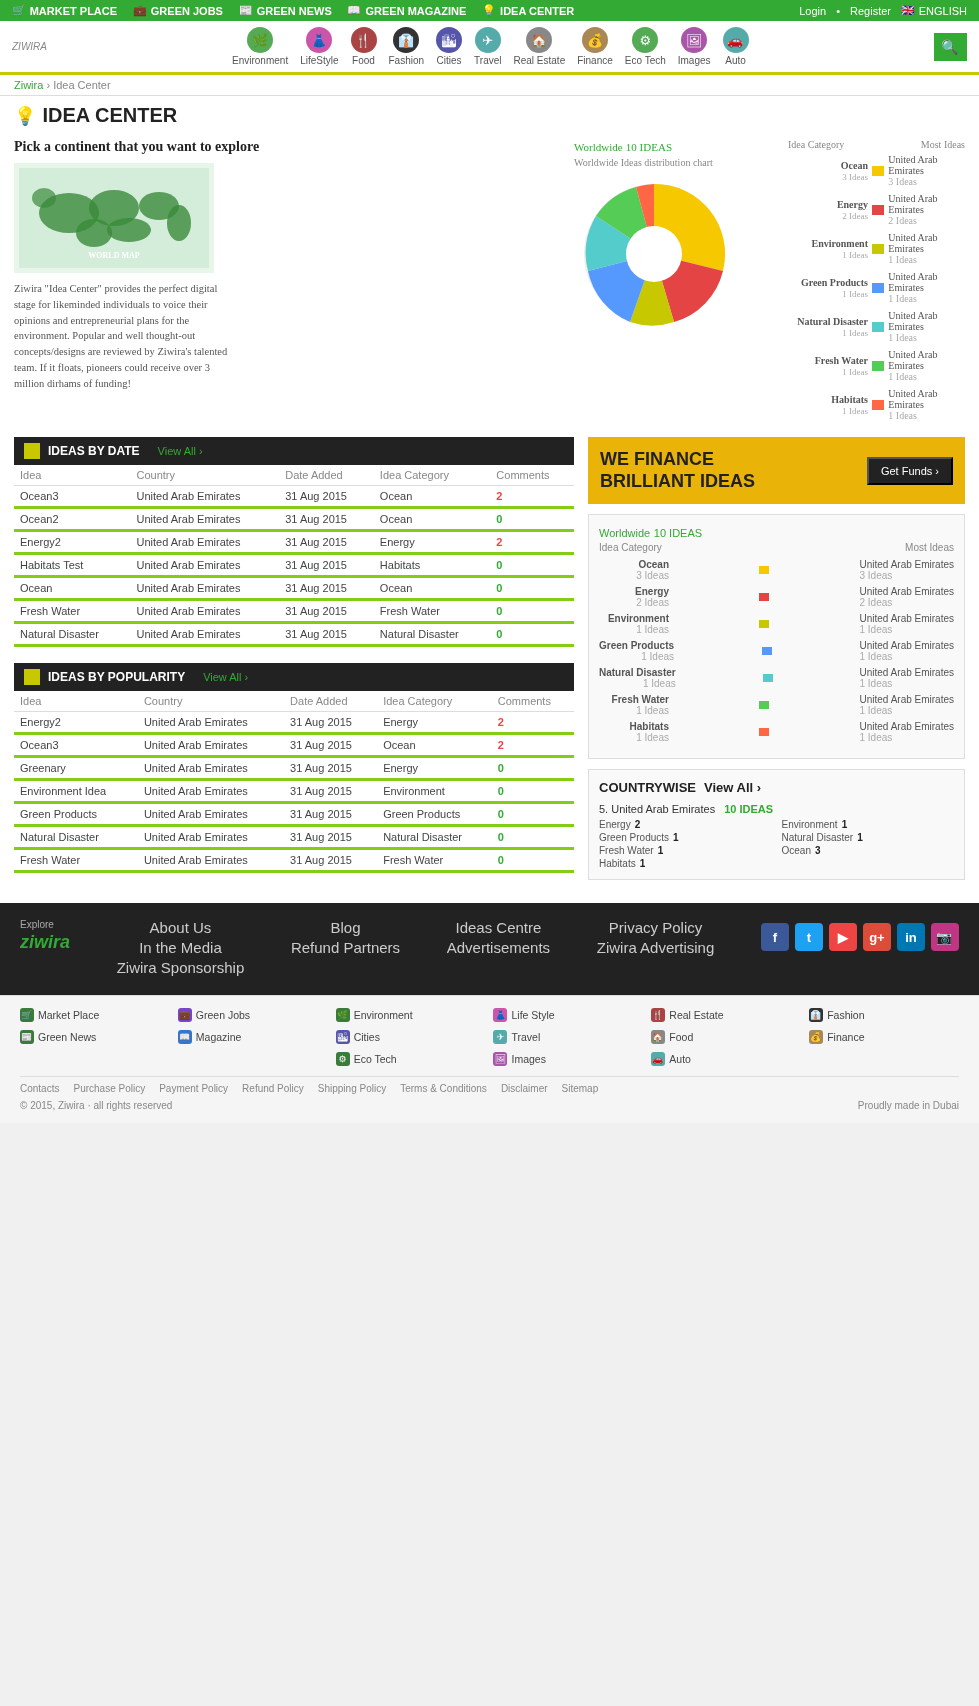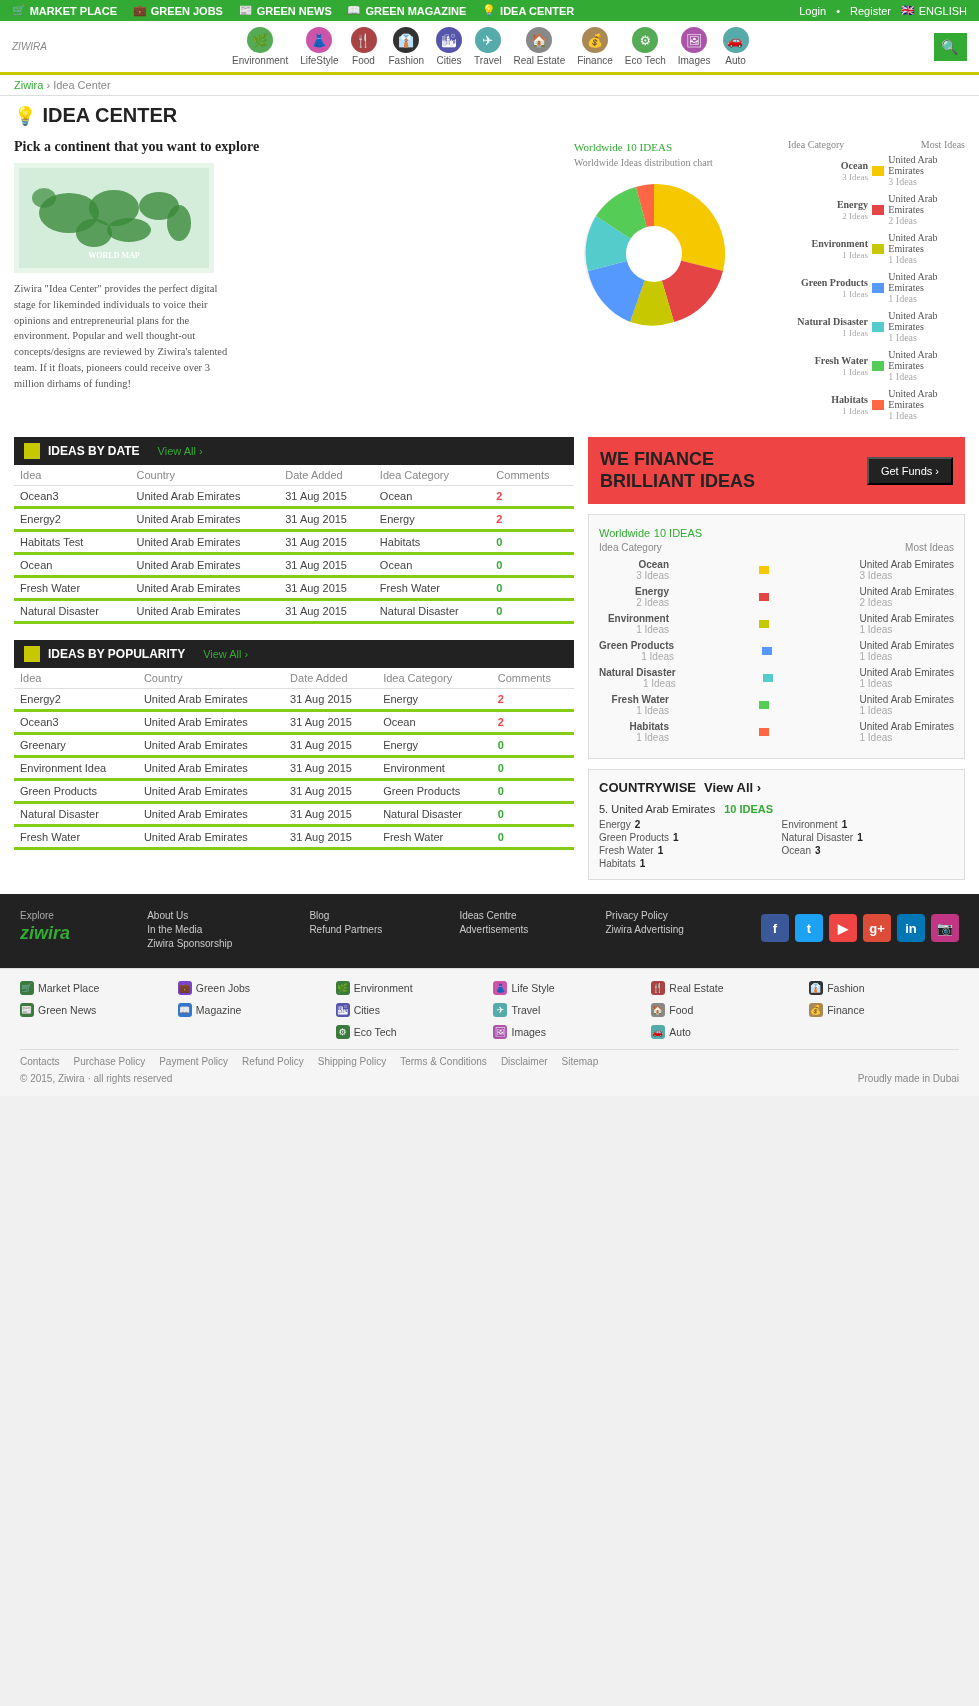--- a/index.html
+++ b/index.html
@@ -77,21 +77,21 @@
 
     table { width: 100%; border-collapse: collapse; font-size: 11px; }
     thead tr { border-bottom: 1px solid #ddd; }
     thead th { color: #888; font-weight: normal; padding: 4px 6px; text-align: left; }
     tbody tr { border-bottom: 3px solid #84cc16; }
     tbody td { padding: 4px 6px; color: #444; }
     .comment-red { color: #e44; font-weight: bold; }
     .comment-green { color: #3a3; font-weight: bold; }
 
     
-    .finance-banner { background: #ef4444; padding: 12px; margin-bottom: 10px; display: flex; justify-content: space-between; align-items: center; }
+    .finance-banner { background: #eab308; padding: 12px; margin-bottom: 10px; display: flex; justify-content: space-between; align-items: center; }
     .finance-text h2 { font-size: 18px; font-weight: bold; color: #222; line-height: 1.2; }
     .get-funds-btn { background: #222; color: #fff; padding: 6px 12px; font-size: 11px; cursor: pointer; white-space: nowrap; }
 
     
     .share-banner { background: linear-gradient(135deg, #1a4a1a, #2d7a2d); padding: 14px; margin-bottom: 10px; text-align: center; color: #fff; }
     .share-banner h2 { font-size: 20px; font-weight: bold; color: #7f7; margin-bottom: 6px; }
     .share-desc { font-size: 11px; color: #ddd; margin-bottom: 8px; }
     .share-input { background: transparent; border: 1px solid #7f7; border-radius: 20px; padding: 4px 14px; color: #aaa; font-size: 11px; width: 140px; }
 
     
@@ -108,21 +108,21 @@
     
     .countrywise-section { background: #f9f9f9; padding: 10px; border: 1px solid #ddd; }
     .countrywise-title { font-size: 13px; font-weight: bold; color: #222; display: flex; align-items: center; gap: 8px; margin-bottom: 8px; }
     .country-stats { display: grid; grid-template-columns: 1fr 1fr; gap: 2px 10px; font-size: 10px; color: #555; margin-top: 4px; }
     .country-stats span { display: flex; gap: 4px; }
     .stat-val { font-weight: bold; color: #222; }
 
     
     .footer-top { background: #222; padding: 16px 20px; display: flex; gap: 20px; justify-content: space-between; align-items: flex-start; }
     .footer-logo { color: #3a3; font-size: 18px; font-weight: bold; font-style: italic; }
-    .footer-col { color: #aaa; font-size: 10px; }
+    .footer-col { color: #aaa; font-size: 15px; text-align: center; }
     .footer-col a { color: #ccc; text-decoration: none; display: block; margin-bottom: 3px; }
     .social-icons { display: flex; gap: 6px; margin-top: 4px; }
     .social-icon { width: 28px; height: 28px; border-radius: 4px; display: flex; align-items: center; justify-content: center; font-size: 13px; font-weight: bold; color: #fff; cursor: pointer; }
     .si-fb { background: #3b5998; }
     .si-tw { background: #1da1f2; }
     .si-yt { background: #e44; }
     .si-gp { background: #dd4b39; }
     .si-li { background: #0077b5; }
     .si-ig { background: #c13584; }
 
@@ -340,20 +340,27 @@
         </thead>
         <tbody id="ideas-date-tbody">
             <tr>
     <td>Ocean3</td>
     <td>United Arab Emirates</td>
     <td>31 Aug 2015</td>
     <td>Ocean</td>
     <td class="comment-red">2</td>
   </tr>
             <tr>
+    <td>Ocean2</td>
+    <td>United Arab Emirates</td>
+    <td>31 Aug 2015</td>
+    <td>Ocean</td>
+    <td class="comment-green">0</td>
+  </tr>
+            <tr>
     <td>Energy2</td>
     <td>United Arab Emirates</td>
     <td>31 Aug 2015</td>
     <td>Energy</td>
     <td class="comment-red">2</td>
   </tr>
             <tr>
     <td>Habitats Test</td>
     <td>United Arab Emirates</td>
     <td>31 Aug 2015</td>

